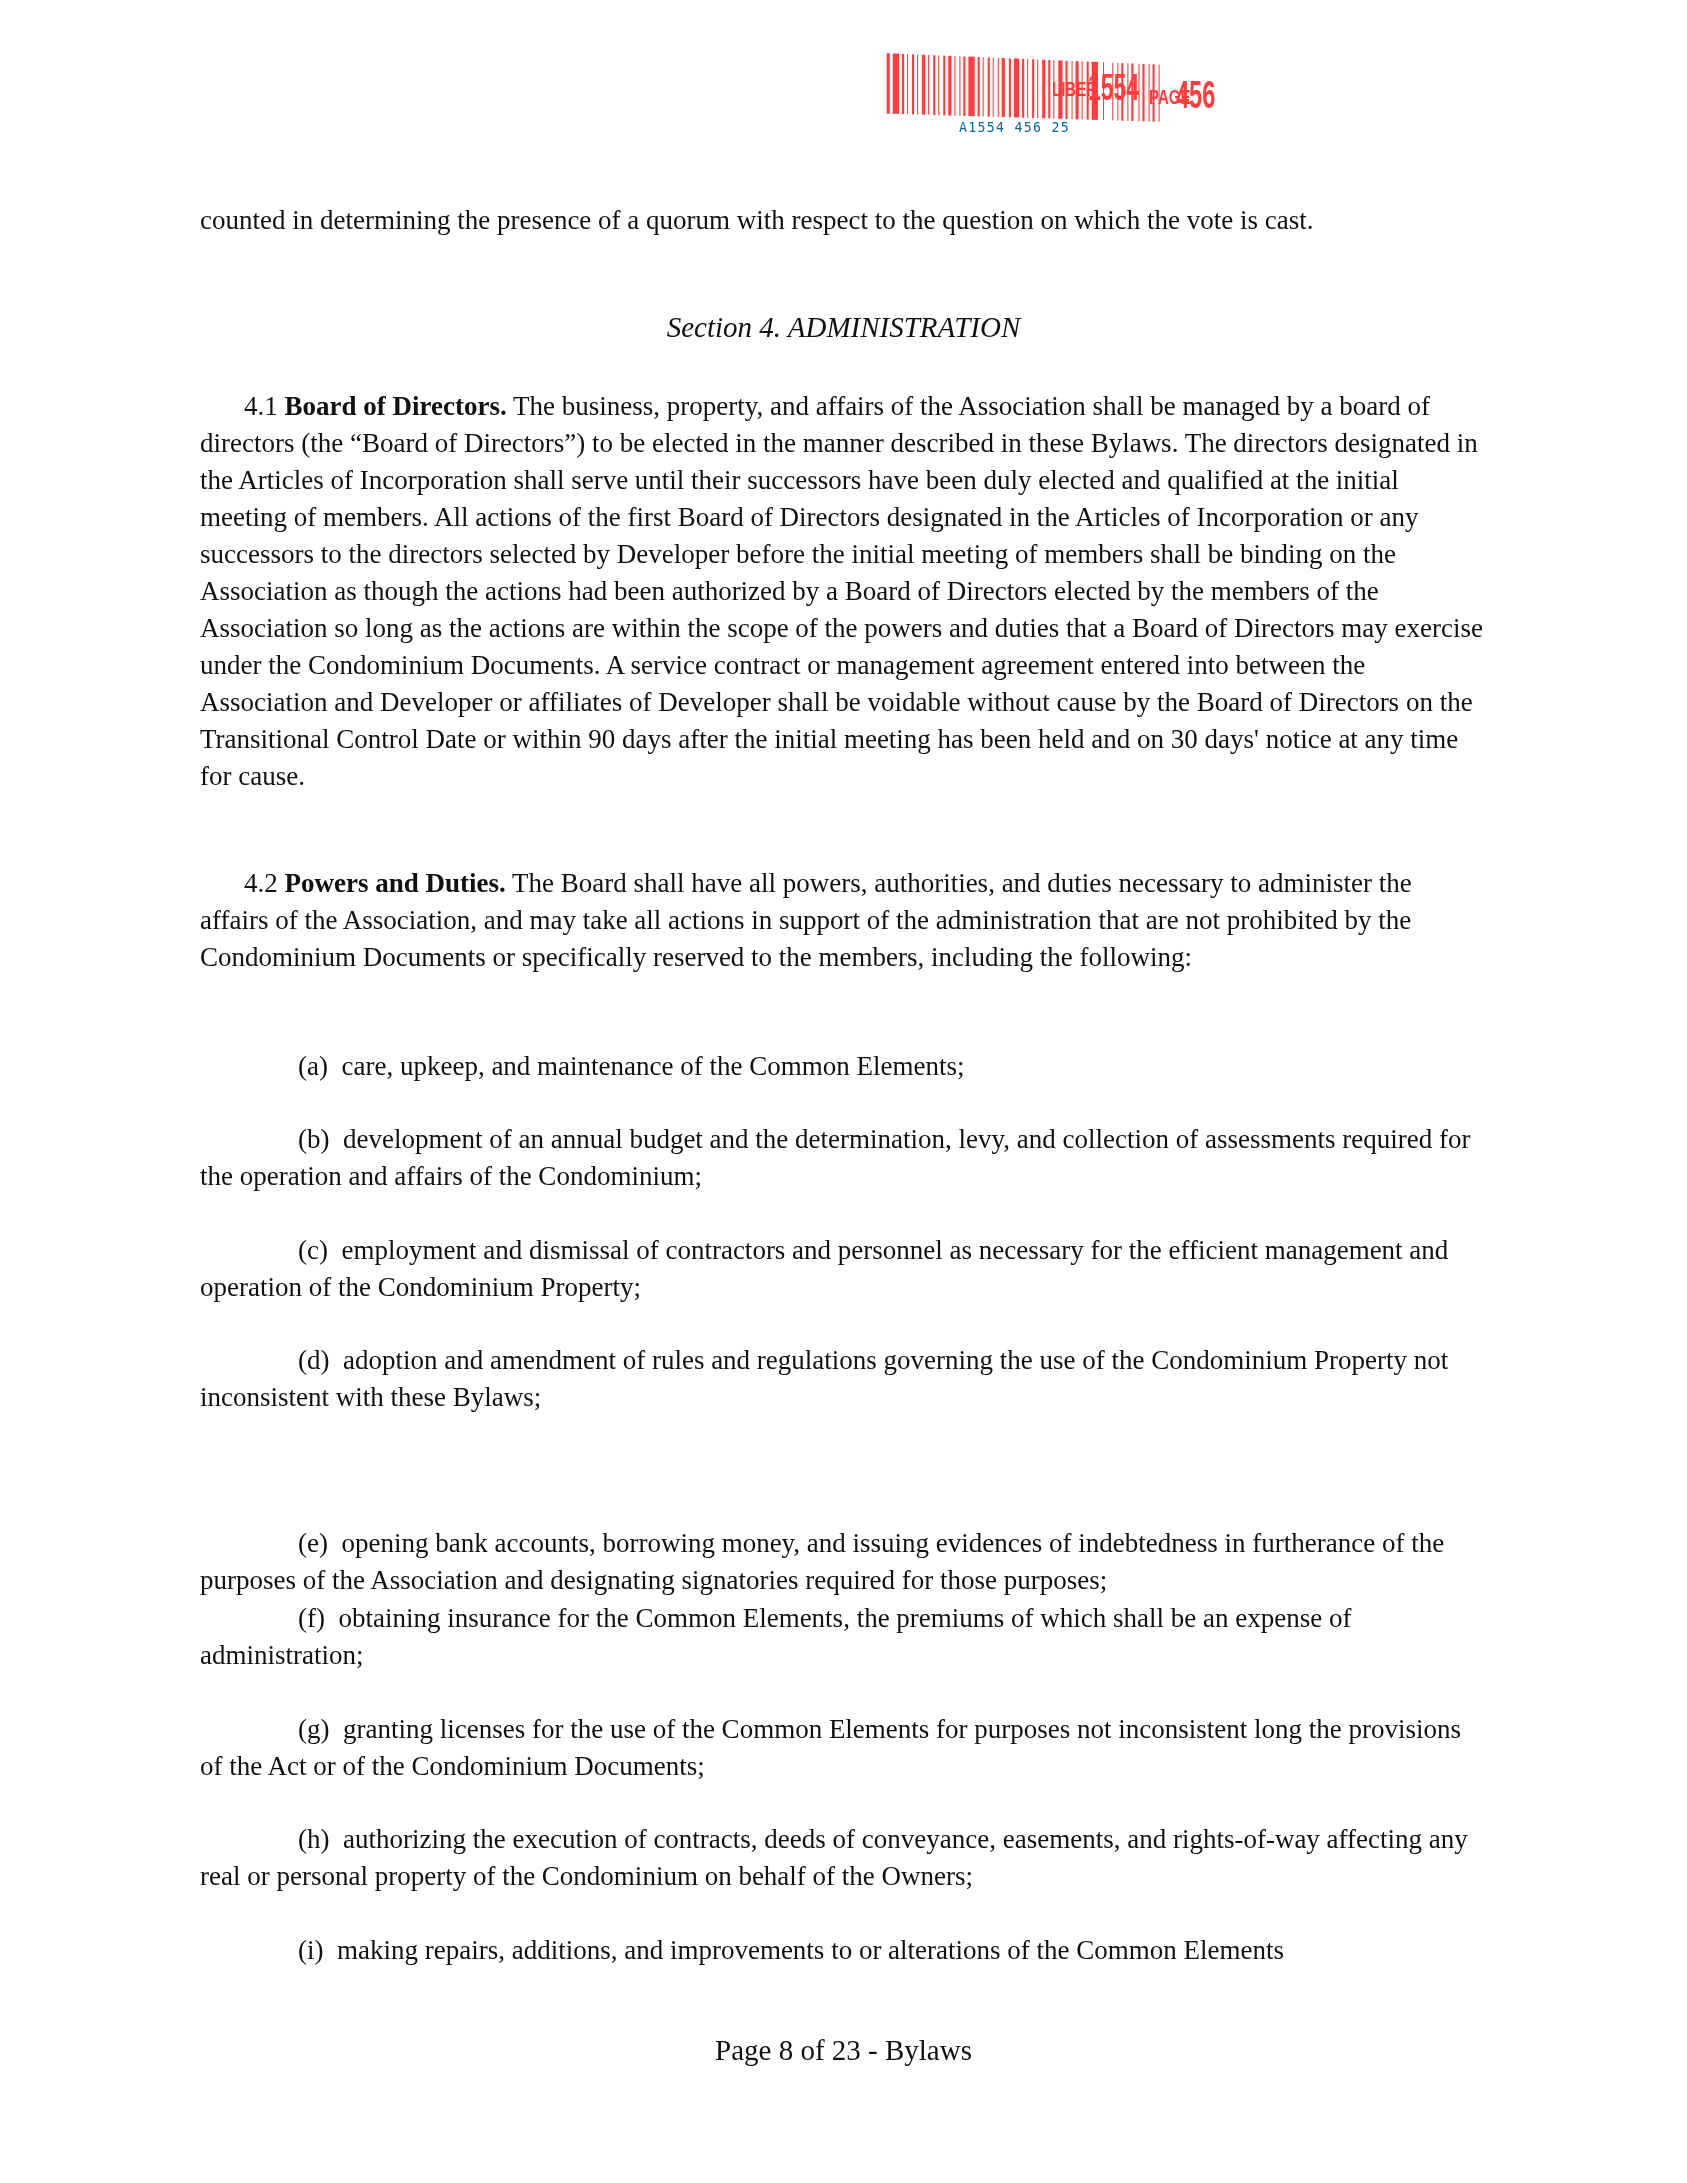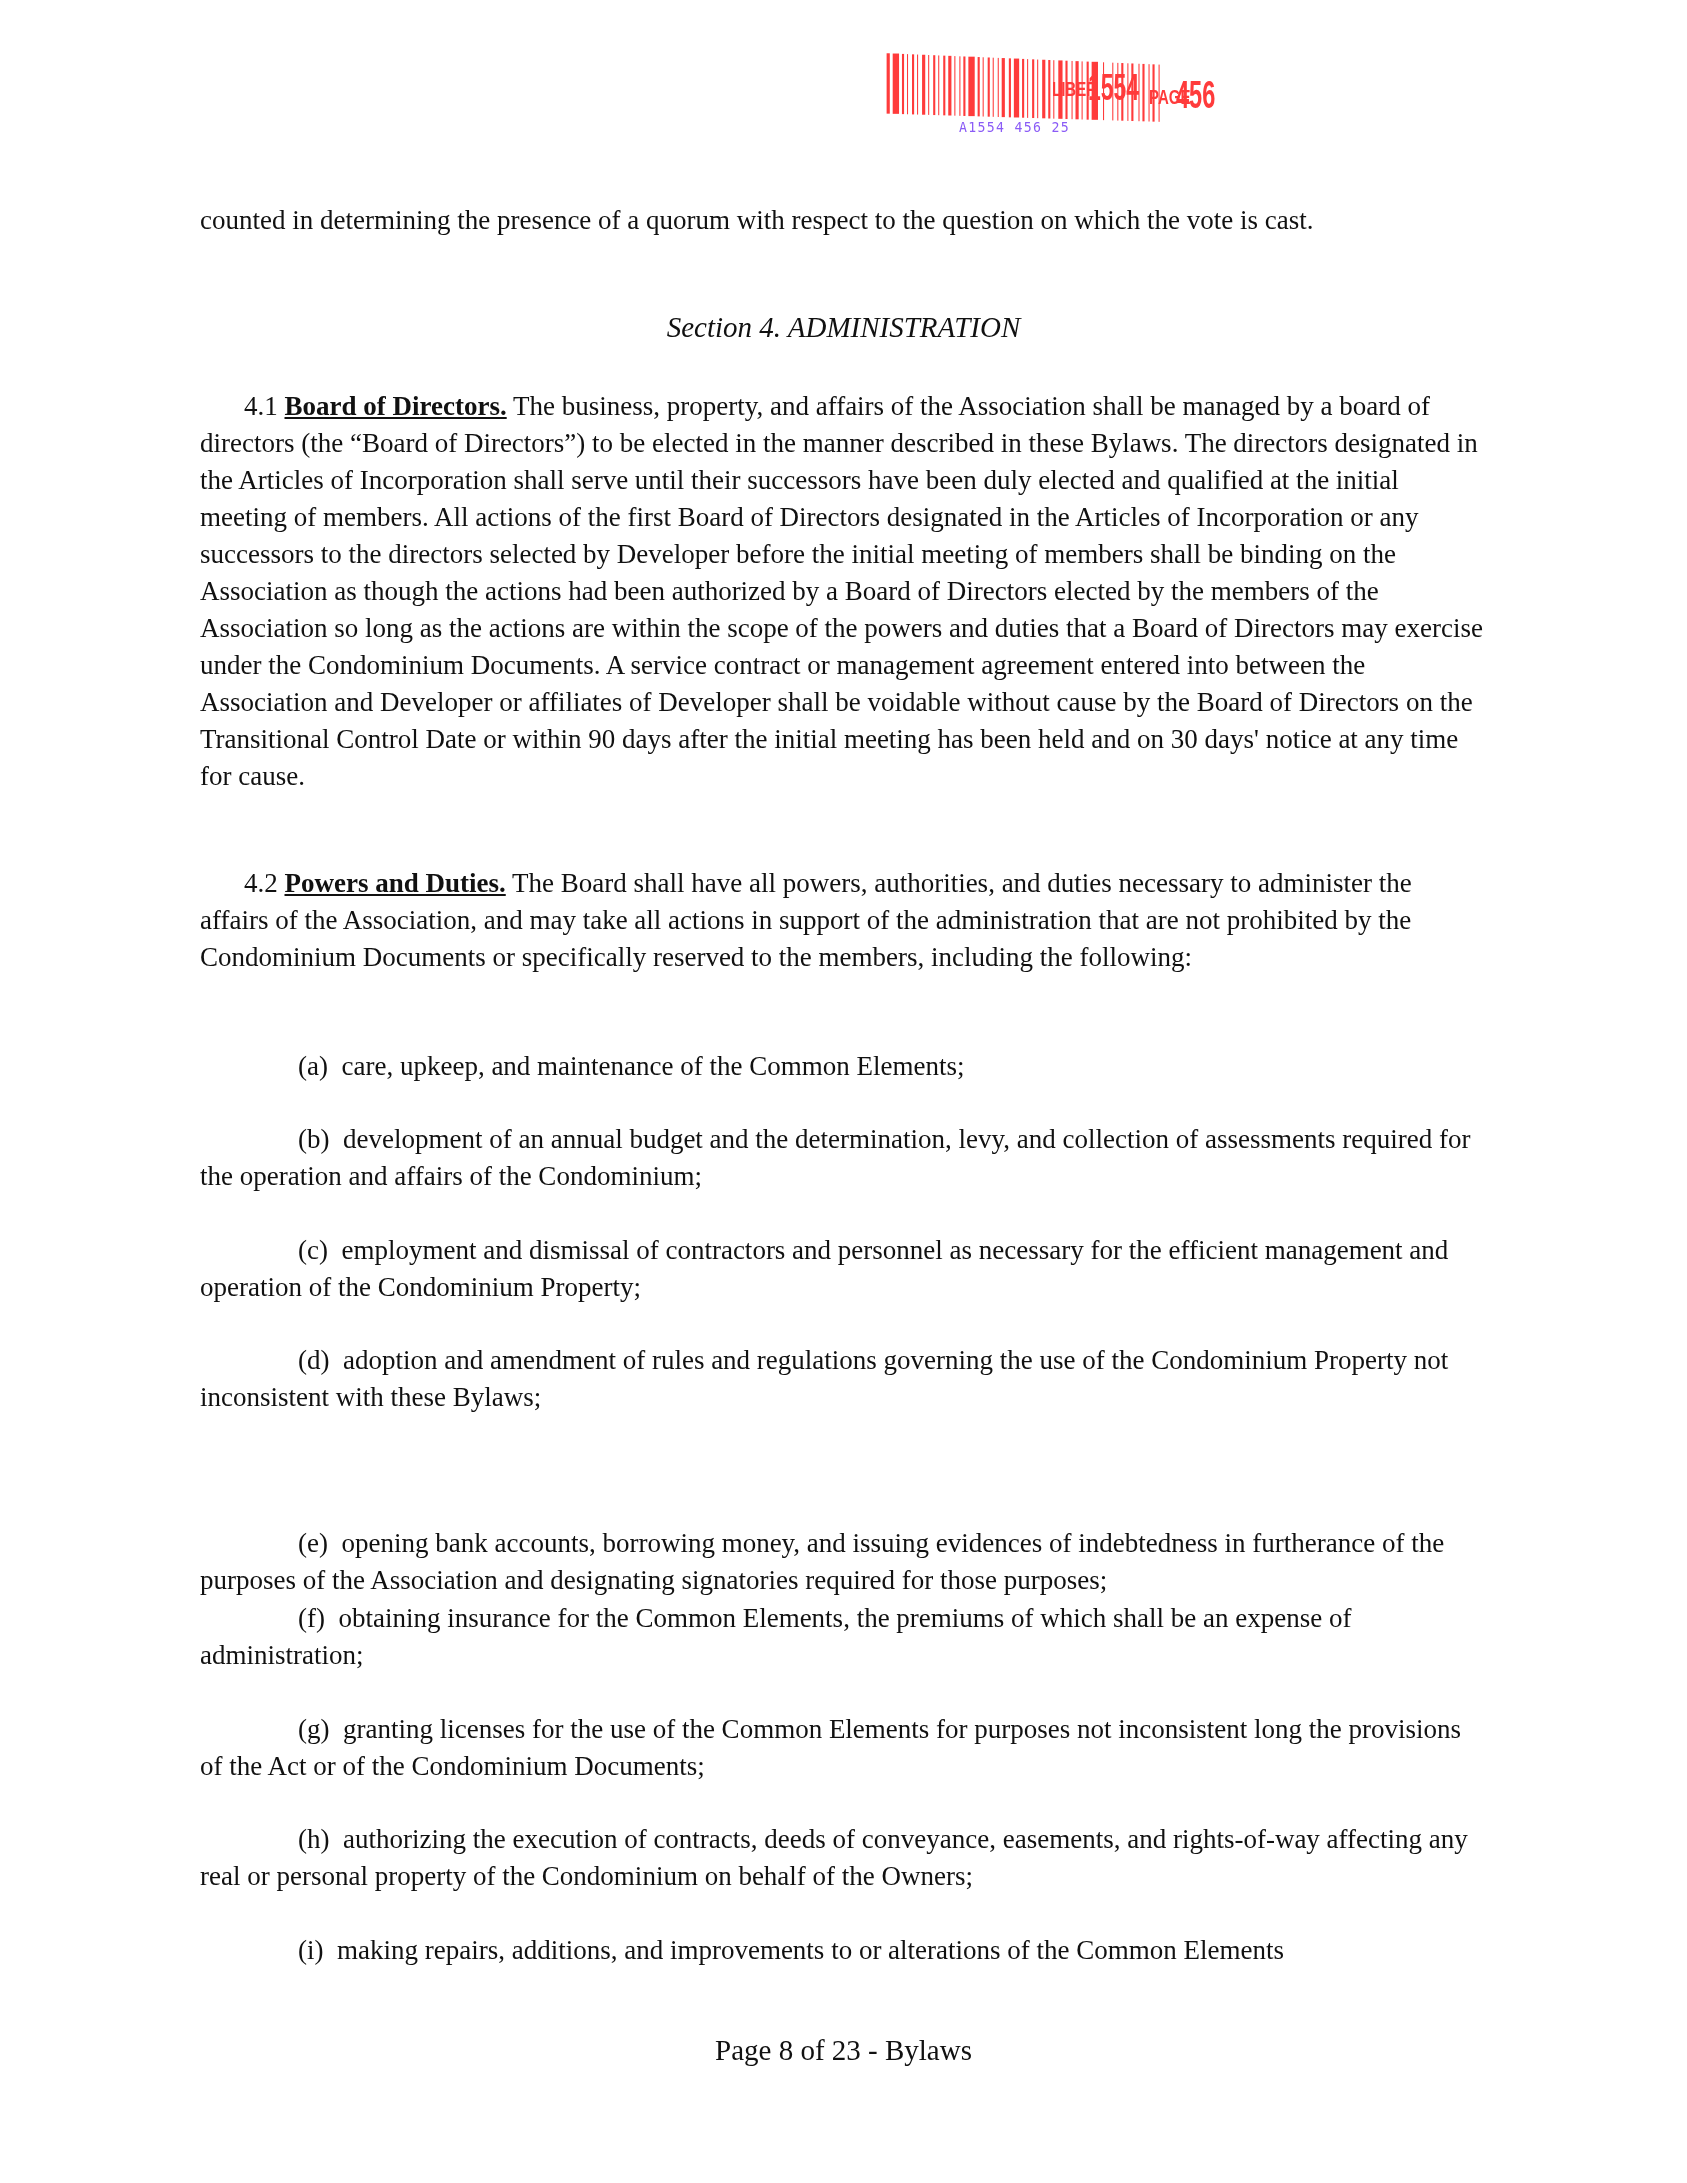--- a/index.html
+++ b/index.html
@@ -2,32 +2,32 @@
 <html style="font-size:10.6px"><head>
 <meta charset="utf-8">
 <style>
   html, body { margin: 0; padding: 0; background: #ffffff; }
   body { width: 1687px; height: 2183px; position: relative; overflow: hidden;
          font-family: "Liberation Serif", "DejaVu Serif", serif; color: #111; }
   .stamp { position: absolute; color: #ff3b3b; font-family: "Liberation Sans", "DejaVu Sans", sans-serif; }
   .barcode { position: absolute; left: 880px; top: 53px; width: 291px; height: 79px; }
   .barcode-bars { position: absolute; left: 0; top: 0; width: 291px; height: 69px; }
   .barcode-num { position: absolute; left: 79px; top: 67px; font-family: "DejaVu Sans Mono", monospace;
-                 font-size: 13.2px; color: #8b5cf6; letter-spacing: 1.3px; }
+                 font-size: 13.2px; color: #0369a1; letter-spacing: 1.3px; }
   .liber-label { left: 1052px; top: 78px; font-size: 20px; font-weight: bold; transform: scaleX(0.75); transform-origin: left; }
   .liber-num { left: 1088px; top: 67px; font-size: 37px; font-weight: bold; transform: scaleX(0.62); transform-origin: left; }
   .page-label { left: 1149px; top: 86px; font-size: 20px; font-weight: bold; transform: scaleX(0.75); transform-origin: left; }
   .page-num { left: 1176px; top: 74px; font-size: 38px; font-weight: bold; transform: scaleX(0.62); transform-origin: left; }
 
   .body-text { position: absolute; left: 200px; width: 1283px; font-size: 27px; line-height: 37px; }
   .p { margin: 0; text-align: left; }
   .heading { position: absolute; left: 0; width: 1687px; text-align: center; font-style: italic; font-size: 29px; }
   .indent1 { text-indent: 44px; }
   .indent2 { text-indent: 98px; }
-  .b { font-weight: bold; text-decoration: underline; }
+  .b { font-weight: bold; }
   .footer { position: absolute; left: 0; width: 1687px; text-align: center; font-size: 29px; }
 </style>
 </head>
 <body>
 
 <div class="barcode">
   <svg class="barcode-bars" viewBox="0 0 440 105" preserveAspectRatio="none">
       <rect x="10" y="0.41860465116279066" width="4.800000000000001" height="91.88372093023256" fill="#ff3b3b"></rect>
       <rect x="19.200000000000003" y="0.8037209302325583" width="9.600000000000001" height="91.77674418604651" fill="#ff3b3b"></rect>
       <rect x="33.2" y="1.3897674418604653" width="3.2" height="91.61395348837209" fill="#ff3b3b"></rect>

